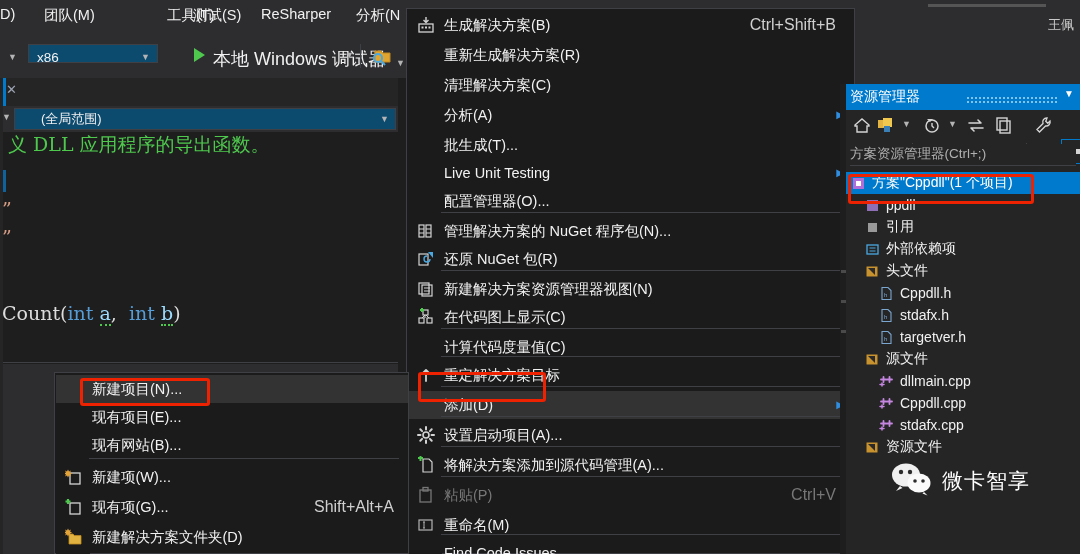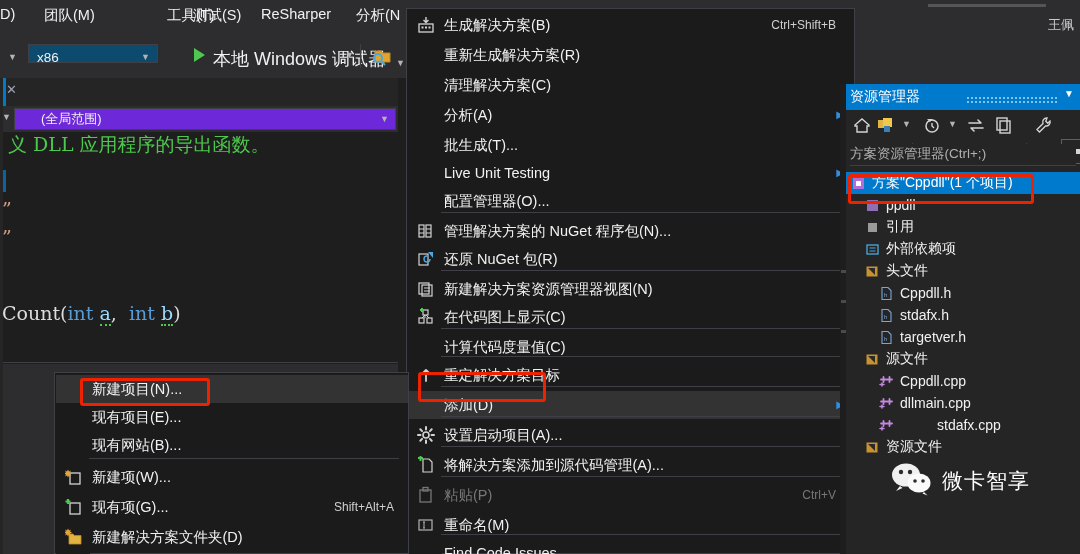--- a/index.html
+++ b/index.html
@@ -40,21 +40,21 @@
   
   #tabstrip{position:absolute;left:0;top:78px;width:410px;height:28px;background:#252526;}
   #tab-close-x{position:absolute;left:6px;top:82px;color:#9da5b4;font-size:13px;}
   #tab-accent{position:absolute;left:0;top:78px;width:6px;height:28px;background:#007acc;}
 
   
   #navbar{position:absolute;left:0;top:106px;width:410px;height:26px;background:#2d2d30;}
   #nav-left-caret{position:absolute;left:2px;top:112px;color:#b4b4b4;font-size:9px;}
   #nav-scope{
     position:absolute;left:14px;top:108px;width:382px;height:22px;
-    background:#6d28d9;border:1px solid #3f3f46;box-sizing:border-box;
+    background:#0c4a6e;border:1px solid #3f3f46;box-sizing:border-box;
     color:#f1f1f1;font-size:13px;line-height:20px;padding-left:26px;
   }
   #nav-scope .cb-caret{position:absolute;right:6px;top:0;color:#b4b4b4;font-size:9px;line-height:20px;}
 
   
   #editor{position:absolute;left:0;top:132px;width:410px;height:232px;background:#1e1e1e;overflow:hidden;}
   #editor-selbar{position:absolute;left:0;top:38px;width:6px;height:22px;background:#0e639c;}
   .code-line{position:absolute;left:0;white-space:pre;
     font-family:"DejaVu Serif","Liberation Serif",serif;font-size:19px;}
   .c-comment{color:#4ec94e;}
@@ -74,21 +74,21 @@
   }
   .menu-row{
     position:absolute;left:1px;width:446px;height:28px;box-sizing:border-box;
     display:flex;align-items:center;
   }
   .menu-row .mi-icon{position:absolute;left:5px;top:0;height:28px;width:26px;
     display:flex;align-items:center;justify-content:center;}
   .menu-row .mi-label{position:absolute;left:36px;top:0;height:28px;line-height:28px;
     font-size:14.5px;color:#f1f1f1;white-space:nowrap;}
   .menu-row .mi-shortcut{position:absolute;right:18px;top:0;height:28px;line-height:28px;
-    font-size:12px;color:#d0d0d0;white-space:nowrap;}
+    font-size:16px;color:#d0d0d0;white-space:nowrap;}
   .menu-row .mi-sub{position:absolute;right:10px;top:0;height:28px;line-height:28px;
     font-size:10px;color:#2f8ee0;}
   .menu-row.disabled .mi-label,.menu-row.disabled .mi-shortcut{color:#777;}
   .menu-row.hovered{background:#333334;}
   .menu-sep{position:absolute;left:34px;width:404px;height:1px;background:#3f3f46;}
   #menu-build-gutter{position:absolute;left:1px;top:1px;width:34px;height:544px;background:#1b1b1c;}
 
   
   #menu-add{
     position:absolute;left:54px;top:372px;width:355px;height:182px;
@@ -528,32 +528,32 @@
           </span>
           <span class="tree-label">源文件</span>
         </div>
         <div class="tree-row" style="padding-left: 32px;">
           <span class="tree-icon">
             <svg width="15" height="15" viewBox="0 0 15 15">
               <path d="M2 5.5h5M4.5 3v5M8 5.5h5M10.5 3v5" stroke="#c586e0" stroke-width="1.8" stroke-linecap="round"></path>
               <path d="M1 10.5h4M3 9v3" stroke="#c586e0" stroke-width="1.5" stroke-linecap="round"></path>
             </svg>
           </span>
-          <span class="tree-label">Cppdll.cpp</span>
+          <span class="tree-label">dllmain.cpp</span>
         </div>
         <div class="tree-row" style="padding-left: 32px;">
           <span class="tree-icon">
             <svg width="15" height="15" viewBox="0 0 15 15">
               <path d="M2 5.5h5M4.5 3v5M8 5.5h5M10.5 3v5" stroke="#c586e0" stroke-width="1.8" stroke-linecap="round"></path>
               <path d="M1 10.5h4M3 9v3" stroke="#c586e0" stroke-width="1.5" stroke-linecap="round"></path>
             </svg>
           </span>
-          <span class="tree-label">dllmain.cpp</span>
-        </div>
-        <div class="tree-row" style="padding-left: 32px; gap: 37px;">
+          <span class="tree-label">Cppdll.cpp</span>
+        </div>
+        <div class="tree-row" style="padding-left: 32px;">
           <span class="tree-icon">
             <svg width="15" height="15" viewBox="0 0 15 15">
               <path d="M2 5.5h5M4.5 3v5M8 5.5h5M10.5 3v5" stroke="#c586e0" stroke-width="1.8" stroke-linecap="round"></path>
               <path d="M1 10.5h4M3 9v3" stroke="#c586e0" stroke-width="1.5" stroke-linecap="round"></path>
             </svg>
           </span>
           <span class="tree-label">stdafx.cpp</span>
         </div>
         <div class="tree-row" style="padding-left: 18px;">
           <span class="tree-icon">

